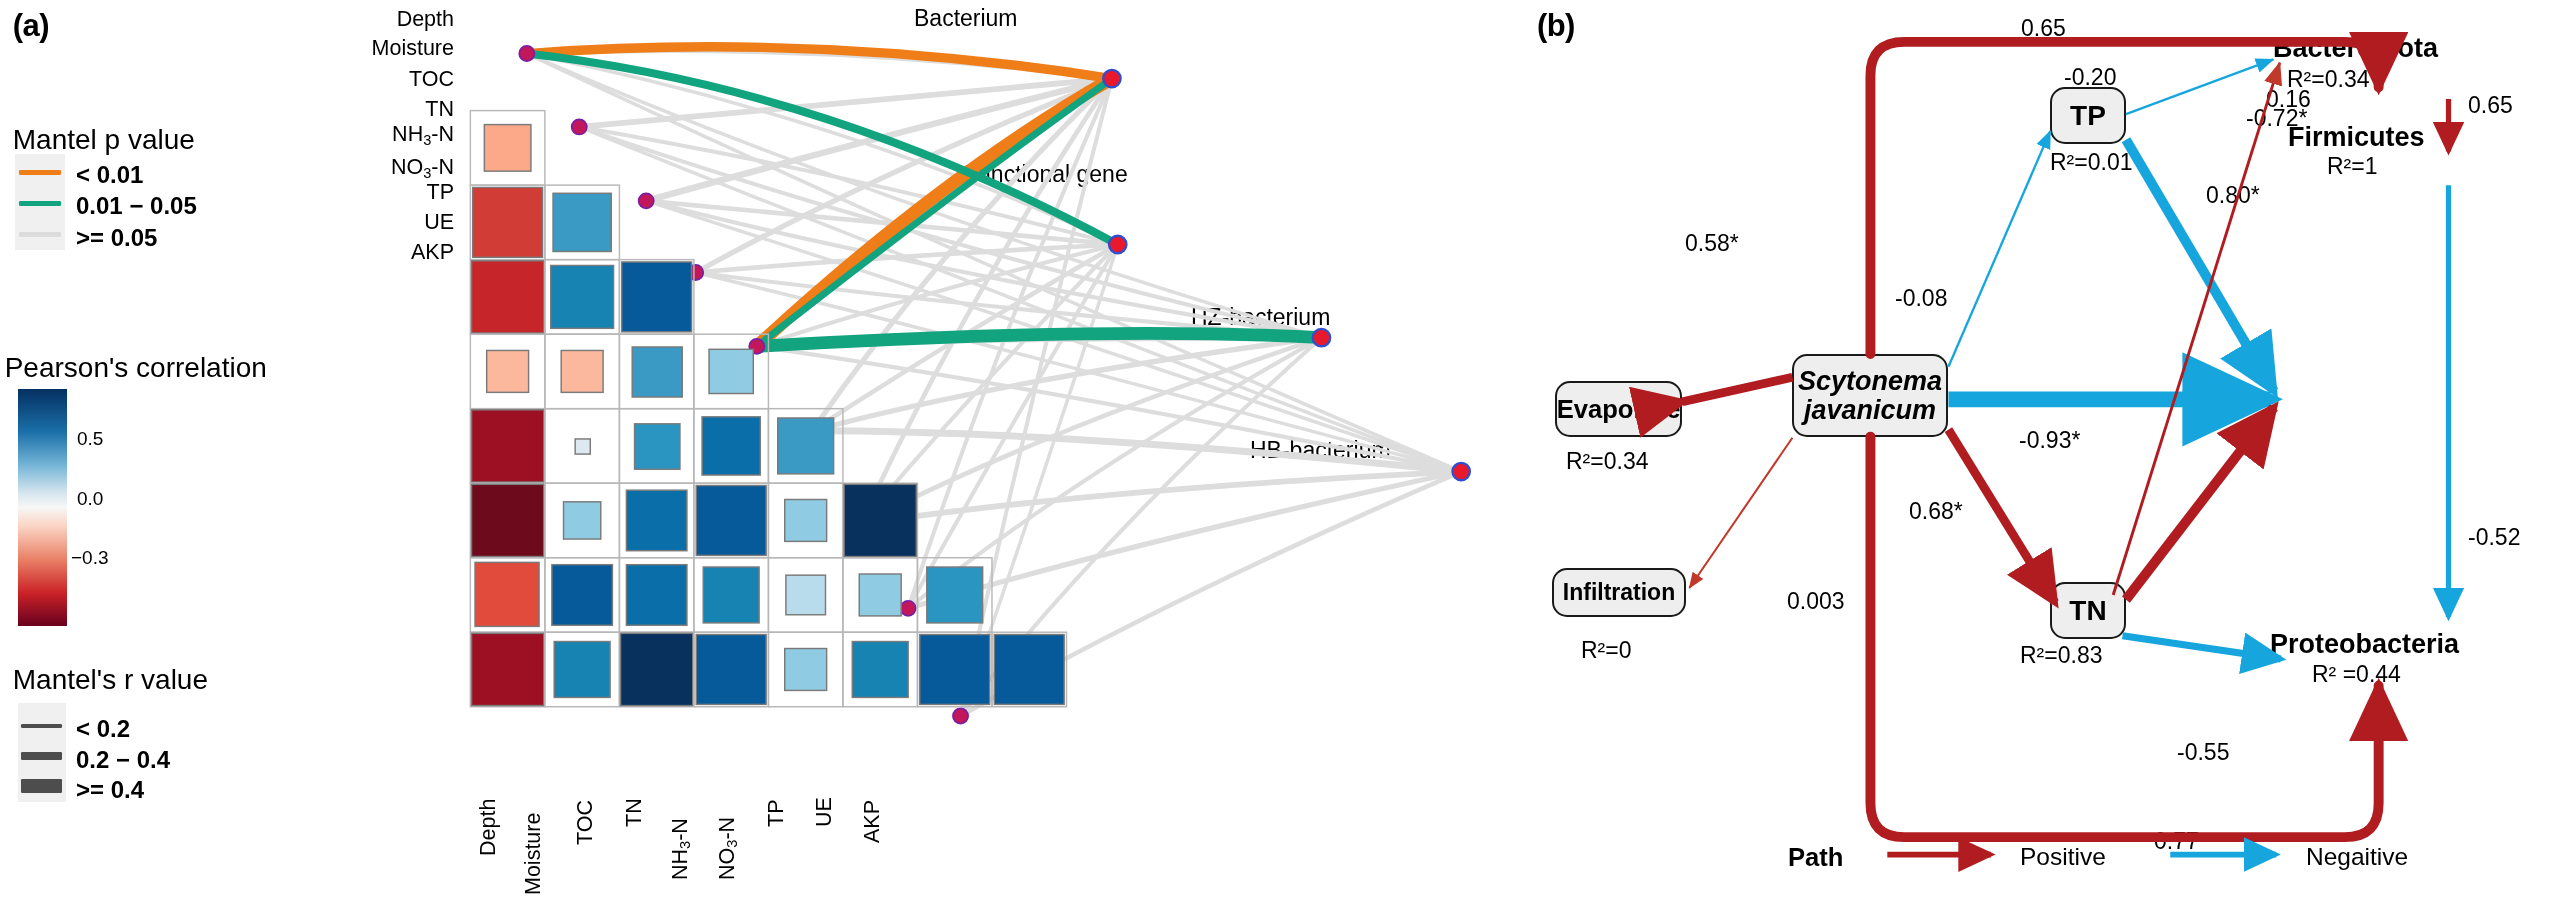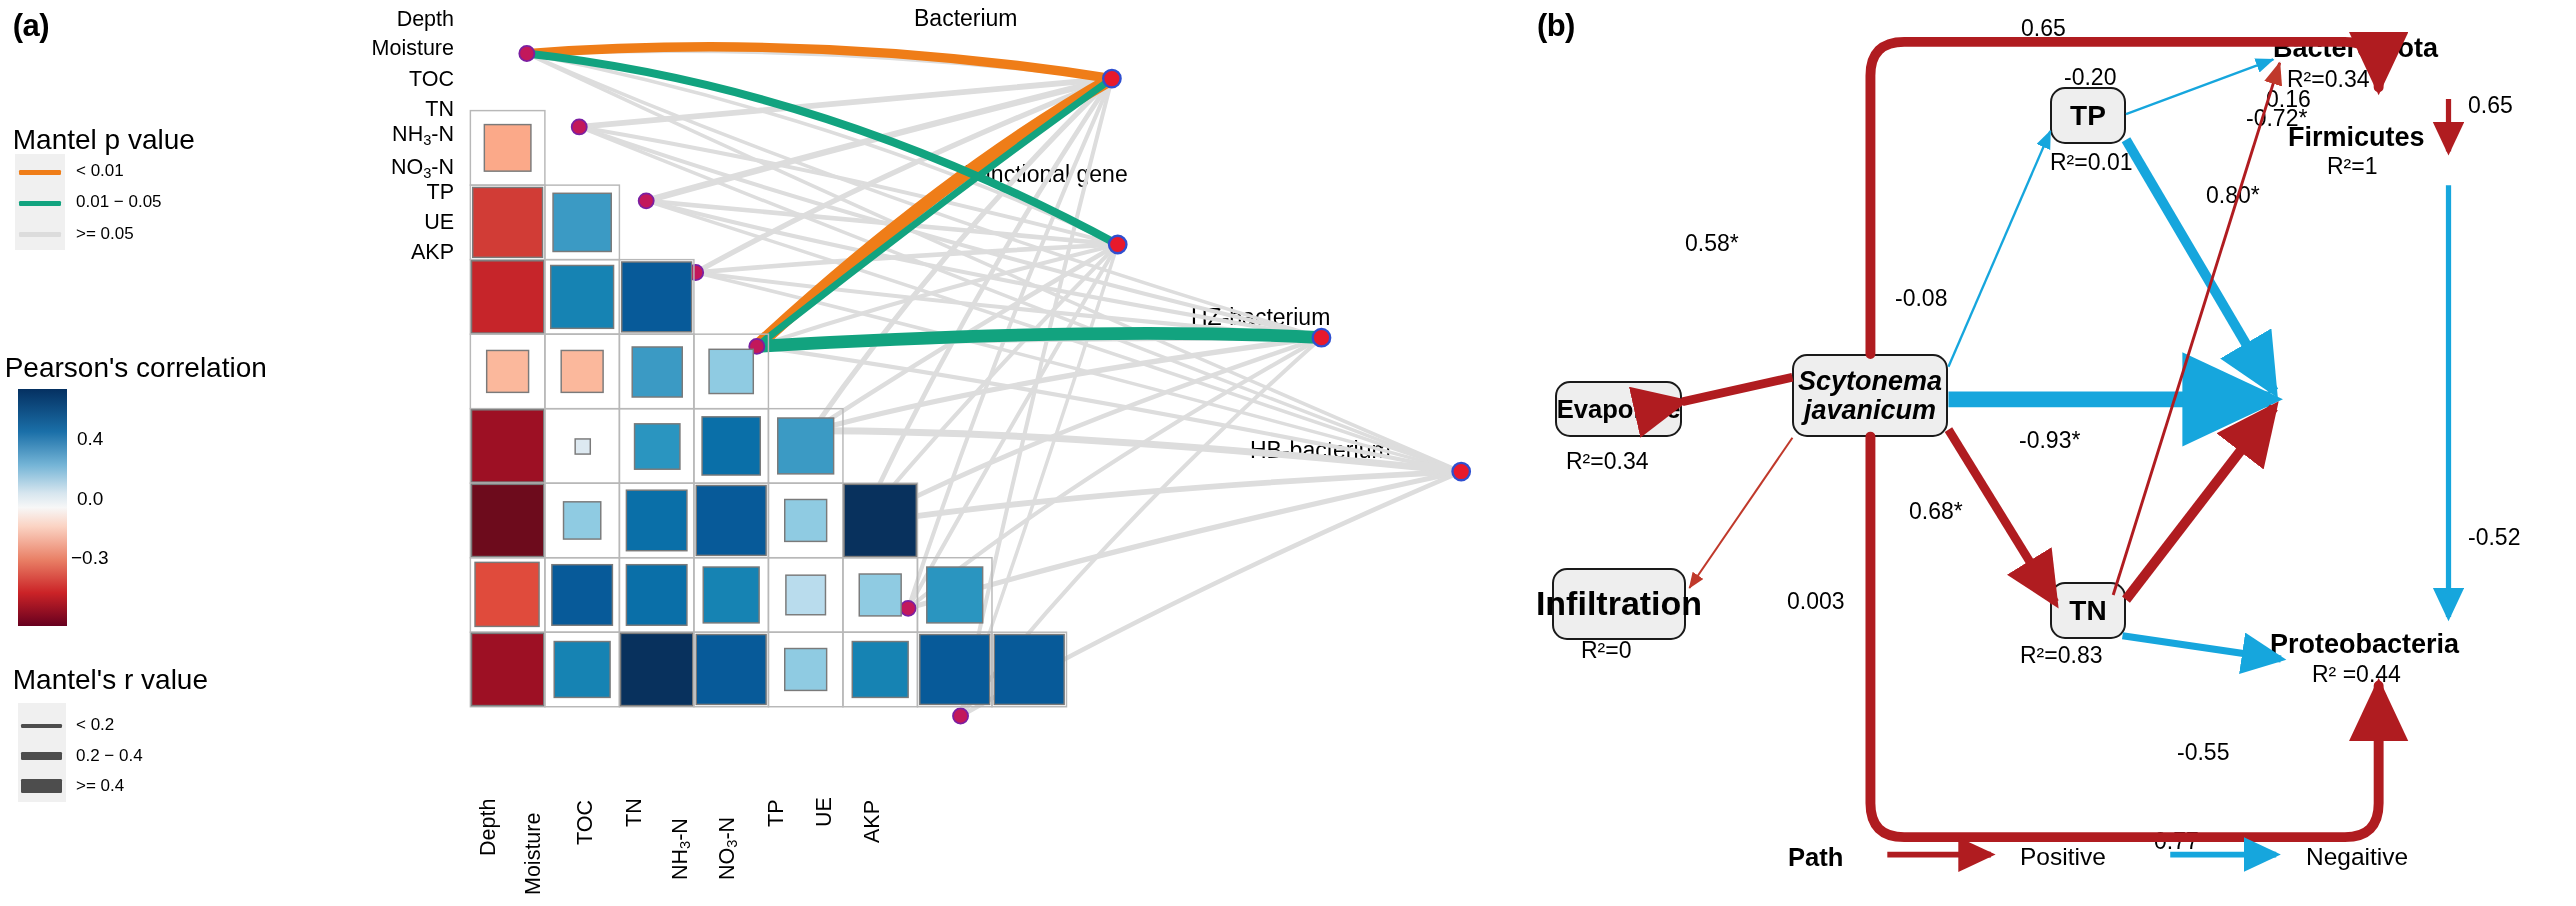--- a/index.html
+++ b/index.html
@@ -1,21 +1,21 @@
 <!DOCTYPE html>
 <html style="font-size:9.3px"><head>
 <meta charset="utf-8">
 <style>
   html,body{margin:0;padding:0;background:#fff;}
   body{width:2576px;height:907px;position:relative;font-family:"Liberation Sans",sans-serif;color:#000;overflow:hidden;}
   .fig{position:absolute;inset:0;}
   svg{position:absolute;top:0;left:0;width:2576px;height:907px;overflow:visible;}
   .panel-tag{position:absolute;font-size:31px;font-weight:bold;letter-spacing:-0.6px;}
   .lg-title{position:absolute;font-size:28px;font-weight:400;white-space:nowrap;}
-  .lg-item{position:absolute;font-size:17px;white-space:nowrap;}
+  .lg-item{position:absolute;font-size:24px;white-space:nowrap;font-weight:bold;}
   .lg-box{position:absolute;background:#f0f0f0;}
   .lg-line{position:absolute;border-radius:1.2px;}
   .cbar{position:absolute;width:49px;}
   .cbar-tick{position:absolute;font-size:19px;}
   .rowlab{position:absolute;font-size:21.5px;text-align:right;white-space:nowrap;transform:translateY(-50%);}
   .collab{position:absolute;font-size:21.5px;white-space:nowrap;transform-origin:left top;transform:rotate(-90deg);}
   .netlab{position:absolute;font-size:23px;white-space:nowrap;}
   .node-box{position:absolute;background:#eeeeee;border:2.3px solid #1a1a1a;border-radius:15px;
             display:flex;align-items:center;justify-content:center;text-align:center;
             font-weight:bold;line-height:1.05;box-sizing:border-box;}
@@ -37,21 +37,21 @@
   <div class="lg-box" style="left:15px;top:154px;width:50px;height:96px;"></div>
   <div class="lg-line" style="left:19px;top:170px;width:42px;height:5.2px;background:#ef7d18;"></div>
   <div class="lg-item" style="left:76px;top:161px;">&lt; 0.01</div>
   <div class="lg-line" style="left:19px;top:201px;width:42px;height:5.2px;background:#12a37f;"></div>
   <div class="lg-item" style="left:76px;top:192px;">0.01 − 0.05</div>
   <div class="lg-line" style="left:19px;top:232px;width:42px;height:4.7px;background:#dcdcdc;"></div>
   <div class="lg-item" style="left:76px;top:224px;">&gt;= 0.05</div>
 
   <div class="lg-title" style="left:4.7px;top:352px;">Pearson's correlation</div>
   <div class="cbar" style="left:17.5px;top:389px;height:237px;background:linear-gradient(to bottom,#053061 0%,#1a6fa8 18%,#74b4d6 32%,#d7e6ef 44%,#f7f7f7 50%,#fbd3c3 58%,#e98066 72%,#cb2327 86%,#67001f 100%);"></div>
-  <div class="cbar-tick" style="left:77px;top:428px;">0.4</div>
+  <div class="cbar-tick" style="left:77px;top:428px;">0.5</div>
   <div class="cbar-tick" style="left:77px;top:488px;">0.0</div>
   <div class="cbar-tick" style="left:71px;top:547px;">−0.3</div>
 
   <div class="lg-title" style="left:12.8px;top:664px;">Mantel's r value</div>
   <div class="lg-box" style="left:17.5px;top:703px;height:99px;width:48px;"></div>
   <div class="lg-line" style="left:21px;top:724px;width:41px;height:3.5px;background:#4d4d4d;"></div>
   <div class="lg-item" style="left:76px;top:715px;">&lt; 0.2</div>
   <div class="lg-line" style="left:21px;top:752px;width:41px;height:7.6px;background:#4d4d4d;"></div>
   <div class="lg-item" style="left:76px;top:746px;">0.2 − 0.4</div>
   <div class="lg-line" style="left:21px;top:779px;width:41px;height:14px;background:#4d4d4d;"></div>
@@ -82,21 +82,21 @@
   <div class="netlab" style="left:1191px;top:304px;">HZ-bacterium</div>
   <div class="netlab" style="left:1250px;top:437px;">HB-bacterium</div>
 
   <div class="panel-tag" style="left:1537px;top:8.2px;">(b)</div>
 
   <div class="node-box" style="left:1555px;top:381px;width:127px;height:56px;font-size:25.6px;">
     <span>Evaporate</span>
   </div>
   <div class="r2" style="left:1566px;top:448px;">R²=0.34</div>
 
-  <div class="node-box" style="left:1552px;top:568px;width:134px;height:72px;font-size:34px;">
+  <div class="node-box" style="left:1552px;top:568px;width:134px;height:49px;font-size:23px;">
     <span>Infiltration</span>
   </div>
   <div class="r2" style="left:1581px;top:637px;">R²=0</div>
 
   <div class="node-box" style="left:1792px;top:354px;width:156px;height:83px;font-size:27px;font-style:italic;">
     <span>Scytonema javanicum</span>
   </div>
 
   <div class="node-box" style="left:2050px;top:87px;width:76px;height:57px;font-size:28px;">
     <span>TP</span>

